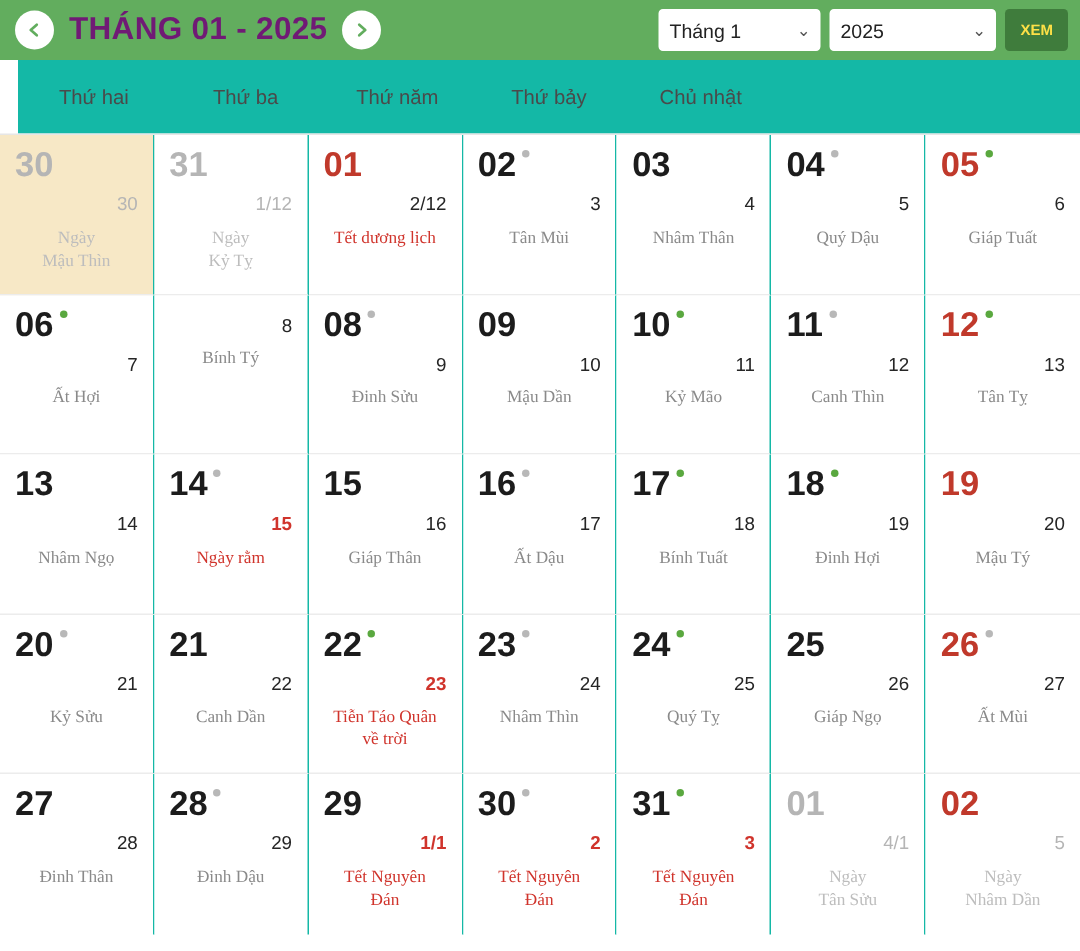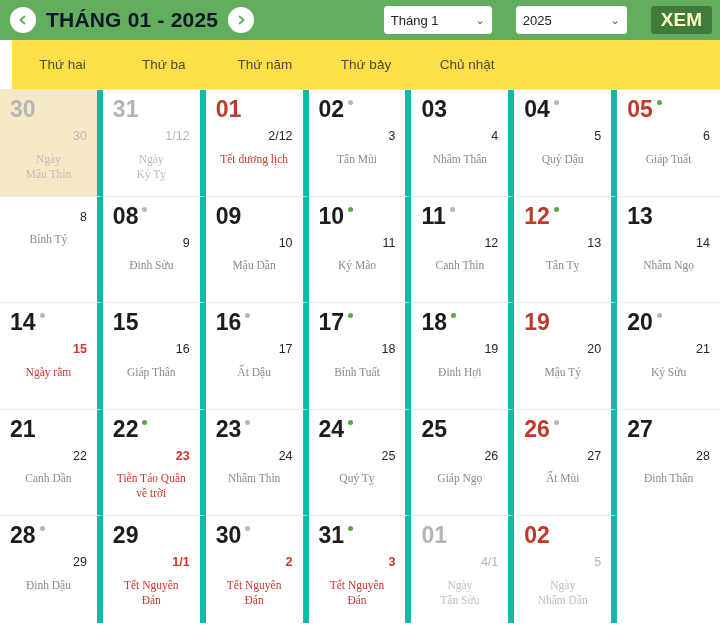--- a/index.html
+++ b/index.html
@@ -22,32 +22,32 @@
   .nav-btn {
     width: 26px; height: 26px;
     border-radius: 50%;
     background: #ffffff;
     display: flex; align-items: center; justify-content: center;
     flex: 0 0 auto;
     cursor: pointer;
   }
   .nav-btn svg { display: block; }
   .cal-title {
-    color: #0f172a;
+    color: #701a75;
     font-size: 21px;
     font-weight: bold;
     letter-spacing: 0.2px;
     margin: 0 10px;
     white-space: nowrap;
   }
   .header-right {
     margin-left: auto;
     display: flex;
     align-items: center;
-    gap: 24px;
+    gap: 6px;
   }
   .sel {
     height: 28px;
     background: #ffffff;
     border: 1px solid #ffffff;
     border-radius: 3px;
     font-family: "Liberation Sans", sans-serif;
     font-size: 13px;
     color: #222222;
     padding: 0 6px;
@@ -56,56 +56,56 @@
     justify-content: space-between;
     cursor: pointer;
   }
   .sel-month { width: 108px; }
   .sel-year  { width: 111px; }
   .sel .chev { color: #555; font-size: 11px; margin-left: 6px; }
   .xem-btn {
     height: 28px;
     padding: 2px 10px;
     background: #3f7c3c;
-    color: #fef9c3;
-    font-size: 19px;
+    color: #fde047;
+    font-size: 10px;
     font-weight: bold;
     border: none;
     border-radius: 3px;
     display: flex; align-items: center;
     cursor: pointer;
     font-family: "Liberation Sans", sans-serif;
   }
 
   
   .weekdays {
     display: grid;
     grid-template-columns: repeat(7, 1fr);
     height: 49px;
-    background: #fde047;
+    background: #14b8a6;
     margin-left: 12px;
   }
   .weekday {
     display: flex;
     align-items: center;
     justify-content: center;
     font-size: 13.5px;
     color: #4a4a4a;
   }
 
   
   .grid {
     display: grid;
     grid-template-columns: repeat(7, 1fr);
     grid-template-rows: repeat(5, 106.5px);
     border-top: 1px solid #e6e6e6;
   }
   .cell {
     position: relative;
-    border-right: 6px solid #14b8a6;
+    border-right: 1px solid #14b8a6;
     border-bottom: 1px solid #ececec;
     padding: 8px 10px 6px 10px;
     background: #ffffff;
     overflow: hidden;
   }
   .cell:nth-child(7n) { border-right: none; }
   .grid > .cell:nth-last-child(-n+7) { border-bottom: none; }
   .cell.today { background: #f7e8c6; }
 
   .solar-row {
@@ -243,20 +243,28 @@
     </div>
     <div class="cell">
       <div class="solar-row">
         <div class="solar sun">05</div>
         <span class="dot green"></span>
       </div>
       <div class="lunar ">6</div>
       <div class="note ">Giáp Tuất</div>
     </div>
     <div class="cell">
+      <div class="solar-row">
+        <div class="solar ">06</div>
+        <span class="dot green"></span>
+      </div>
+      <div class="lunar ">7</div>
+      <div class="note ">Ất Hợi</div>
+    </div>
+    <div class="cell">
       <div class="lunar ">8</div>
       <div class="note ">Bính Tý</div>
     </div>
     <div class="cell">
       <div class="solar-row">
         <div class="solar ">08</div>
         <span class="dot gray"></span>
       </div>
       <div class="lunar ">9</div>
       <div class="note ">Đinh Sửu</div>

